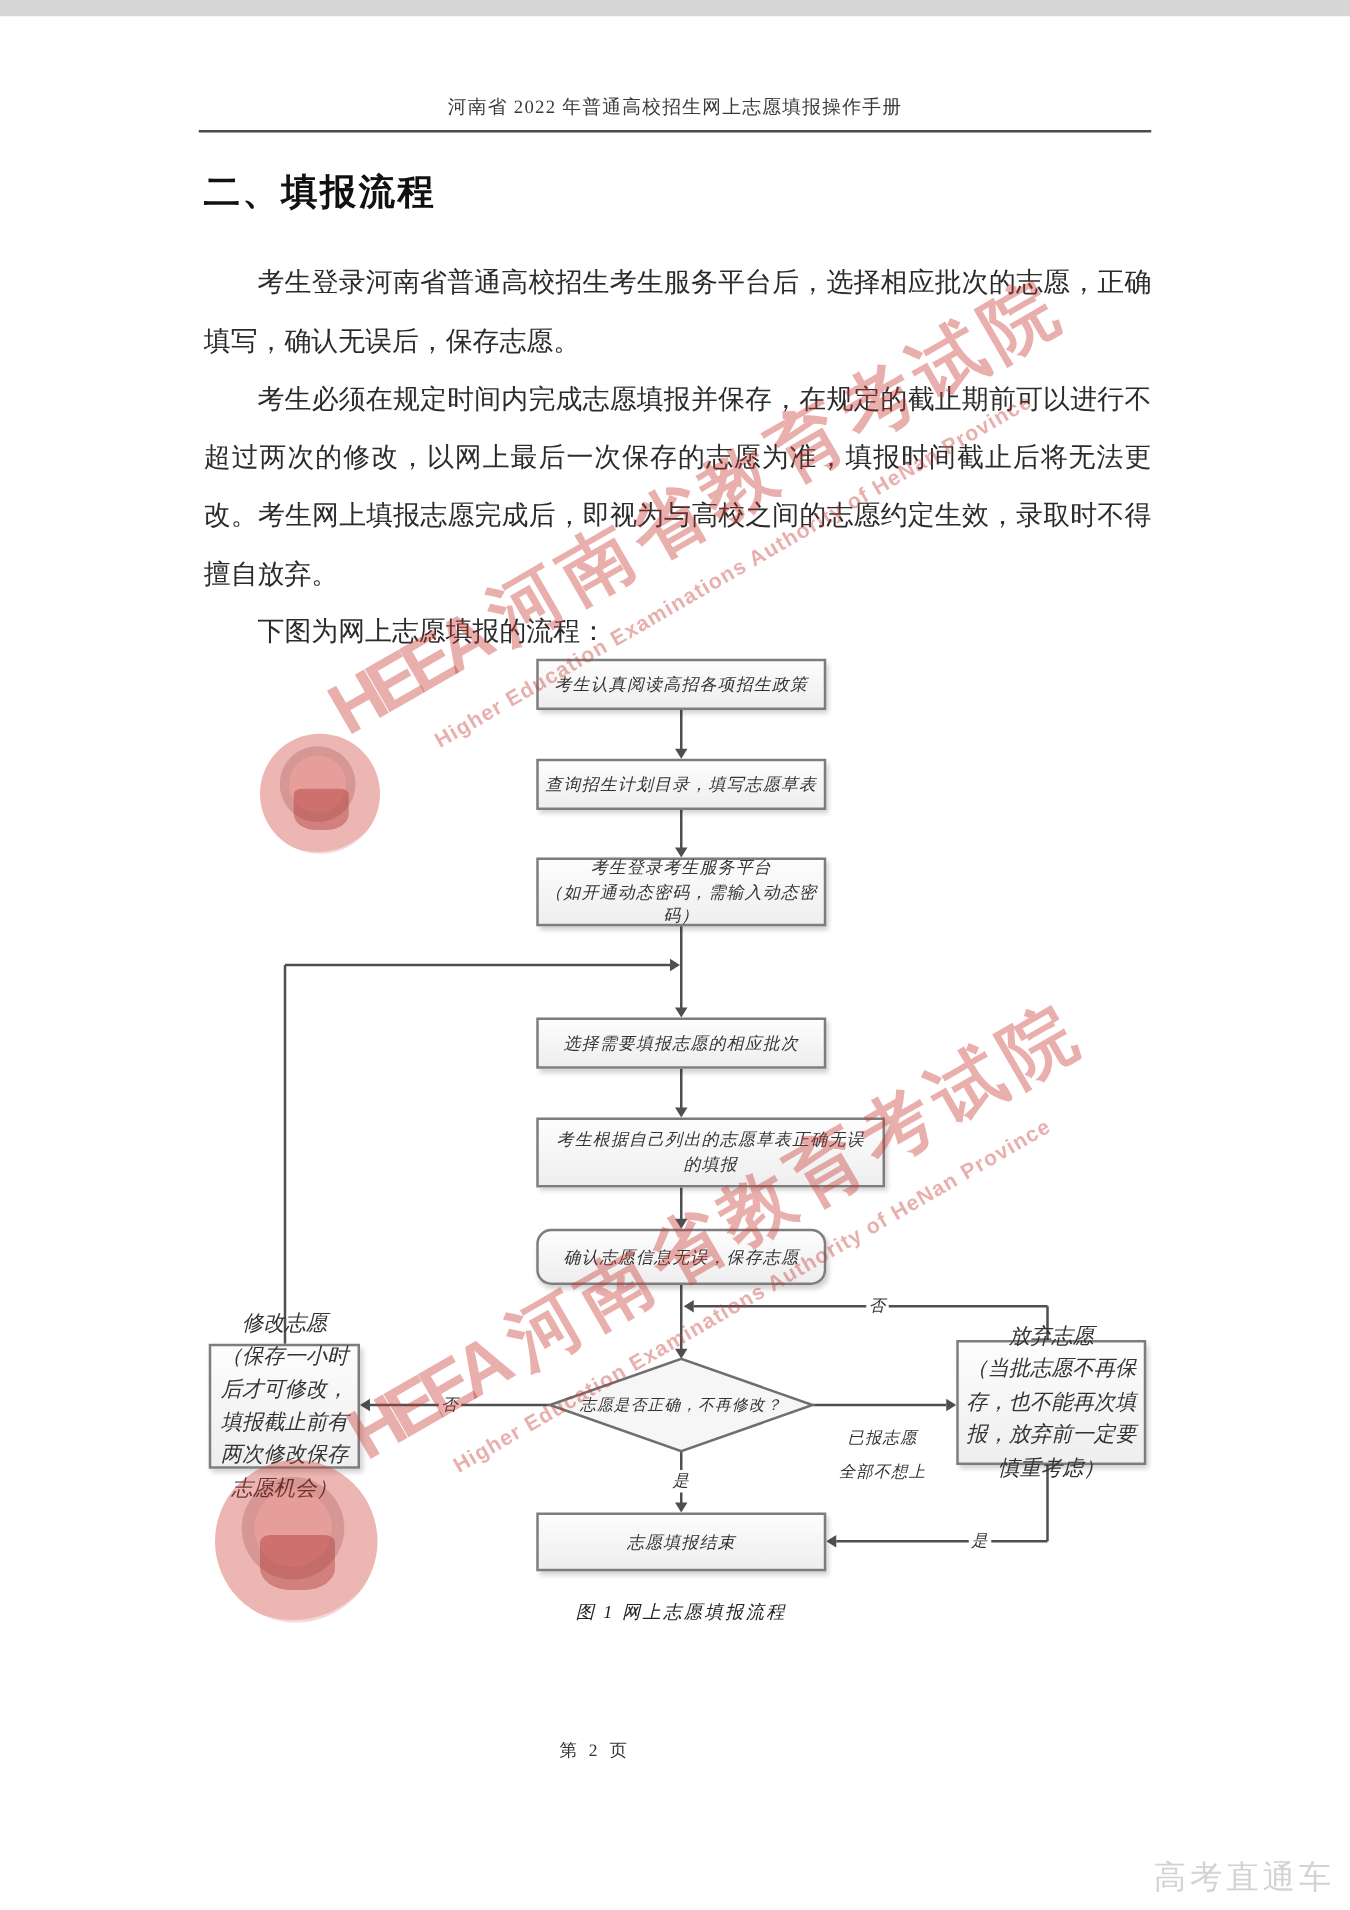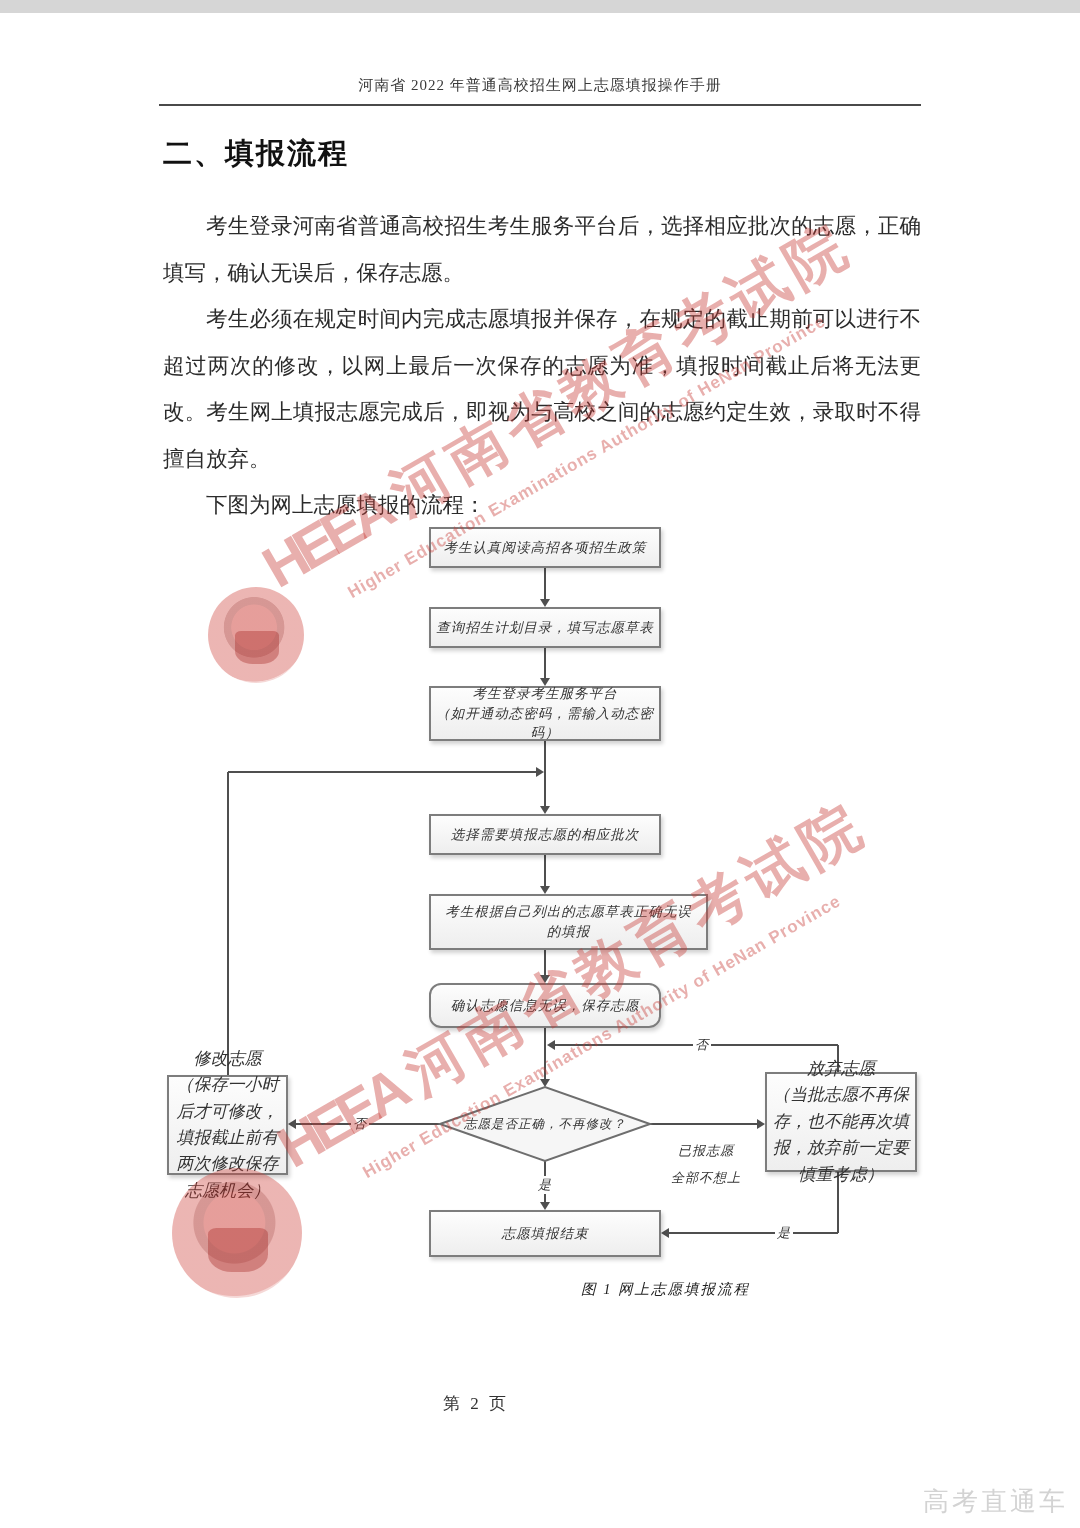--- a/index.html
+++ b/index.html
@@ -45,27 +45,27 @@
     position:absolute;font-size:13px;color:#333;text-align:center;letter-spacing:1px;
   }
   .fc-label.onln{background:#fff;padding:0 2px;transform:translate(-50%,-50%);}
   .fc-reason{display:flex;flex-direction:column;gap:9px;transform:translate(-50%,-50%);margin-top:40px;}
   .fc-decision-text{
     position:absolute;left:440px;top:577px;width:210px;height:74px;
     display:flex;align-items:center;justify-content:center;text-align:center;
     font-size:12.5px;color:#333;letter-spacing:1px;
   }
   .fc-caption{
-    position:absolute;left:340px;top:770px;width:410px;text-align:right;
+    position:absolute;left:340px;top:770px;width:410px;text-align:center;
     font-size:14.5px;color:#222;letter-spacing:2px;font-family:"Liberation Serif","DejaVu Serif",serif;
   }
 
   .page-number{
     position:absolute;left:0;top:1392px;width:952px;text-align:center;
-    font-size:17px;color:#333;letter-spacing:3px;
+    font-size:14px;color:#333;letter-spacing:3px;
   }
   .brand{
     position:absolute;right:12px;top:1484px;font-size:26px;color:#d3d3d3;
     font-family:"Liberation Sans","DejaVu Sans",sans-serif;letter-spacing:3px;
   }
 
   
   .wm{position:absolute;z-index:6;pointer-events:none;transform:rotate(-30deg);
       display:flex;flex-direction:column;align-items:center;gap:10px;
       font-family:"Liberation Sans","DejaVu Sans",sans-serif;}

